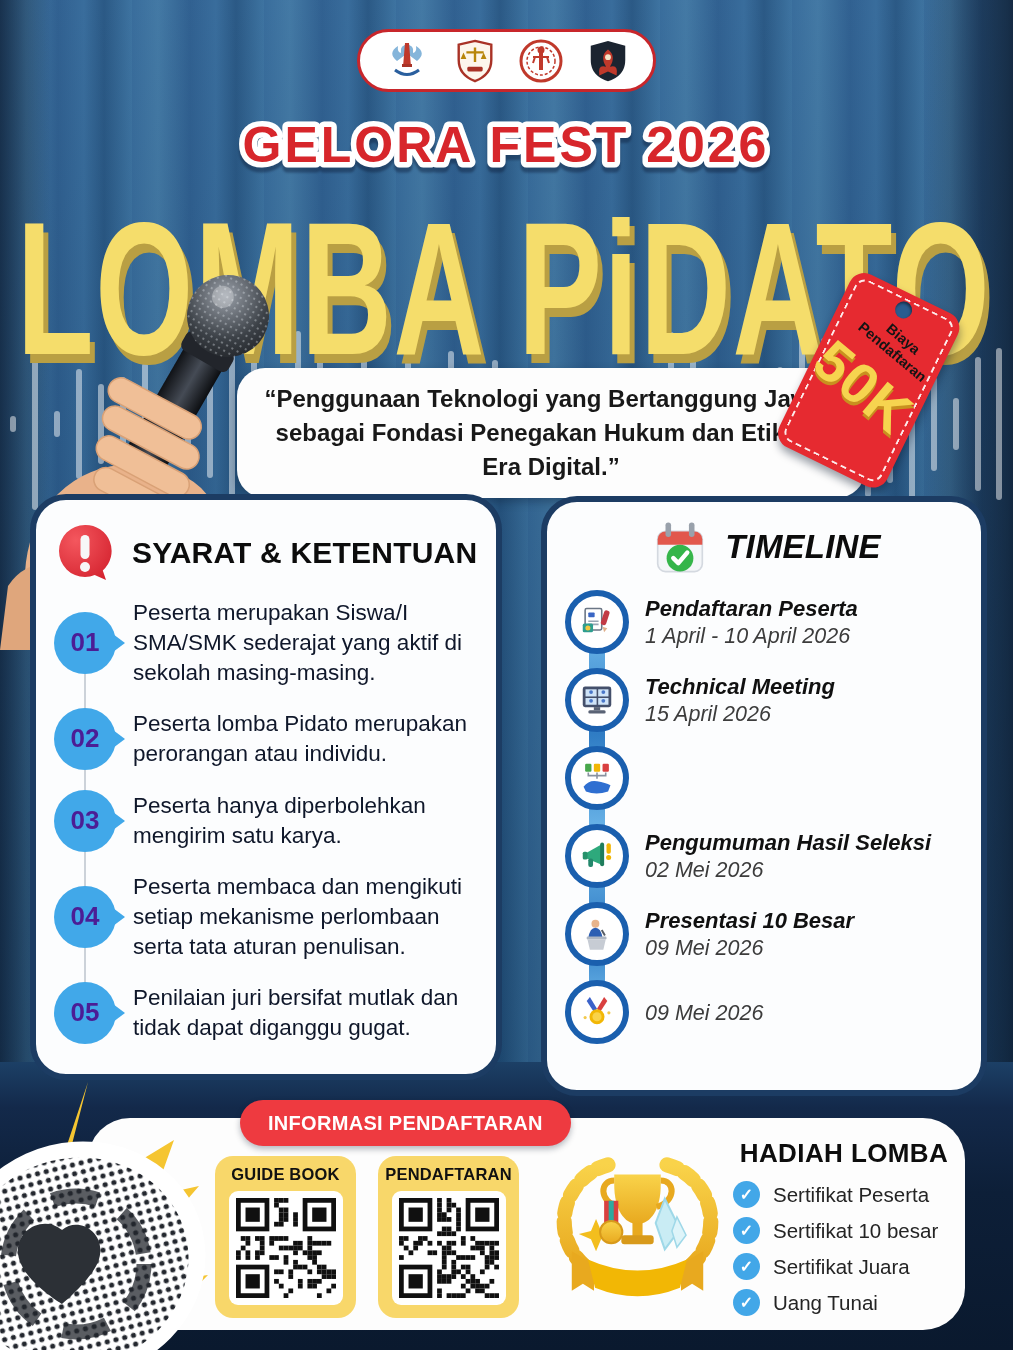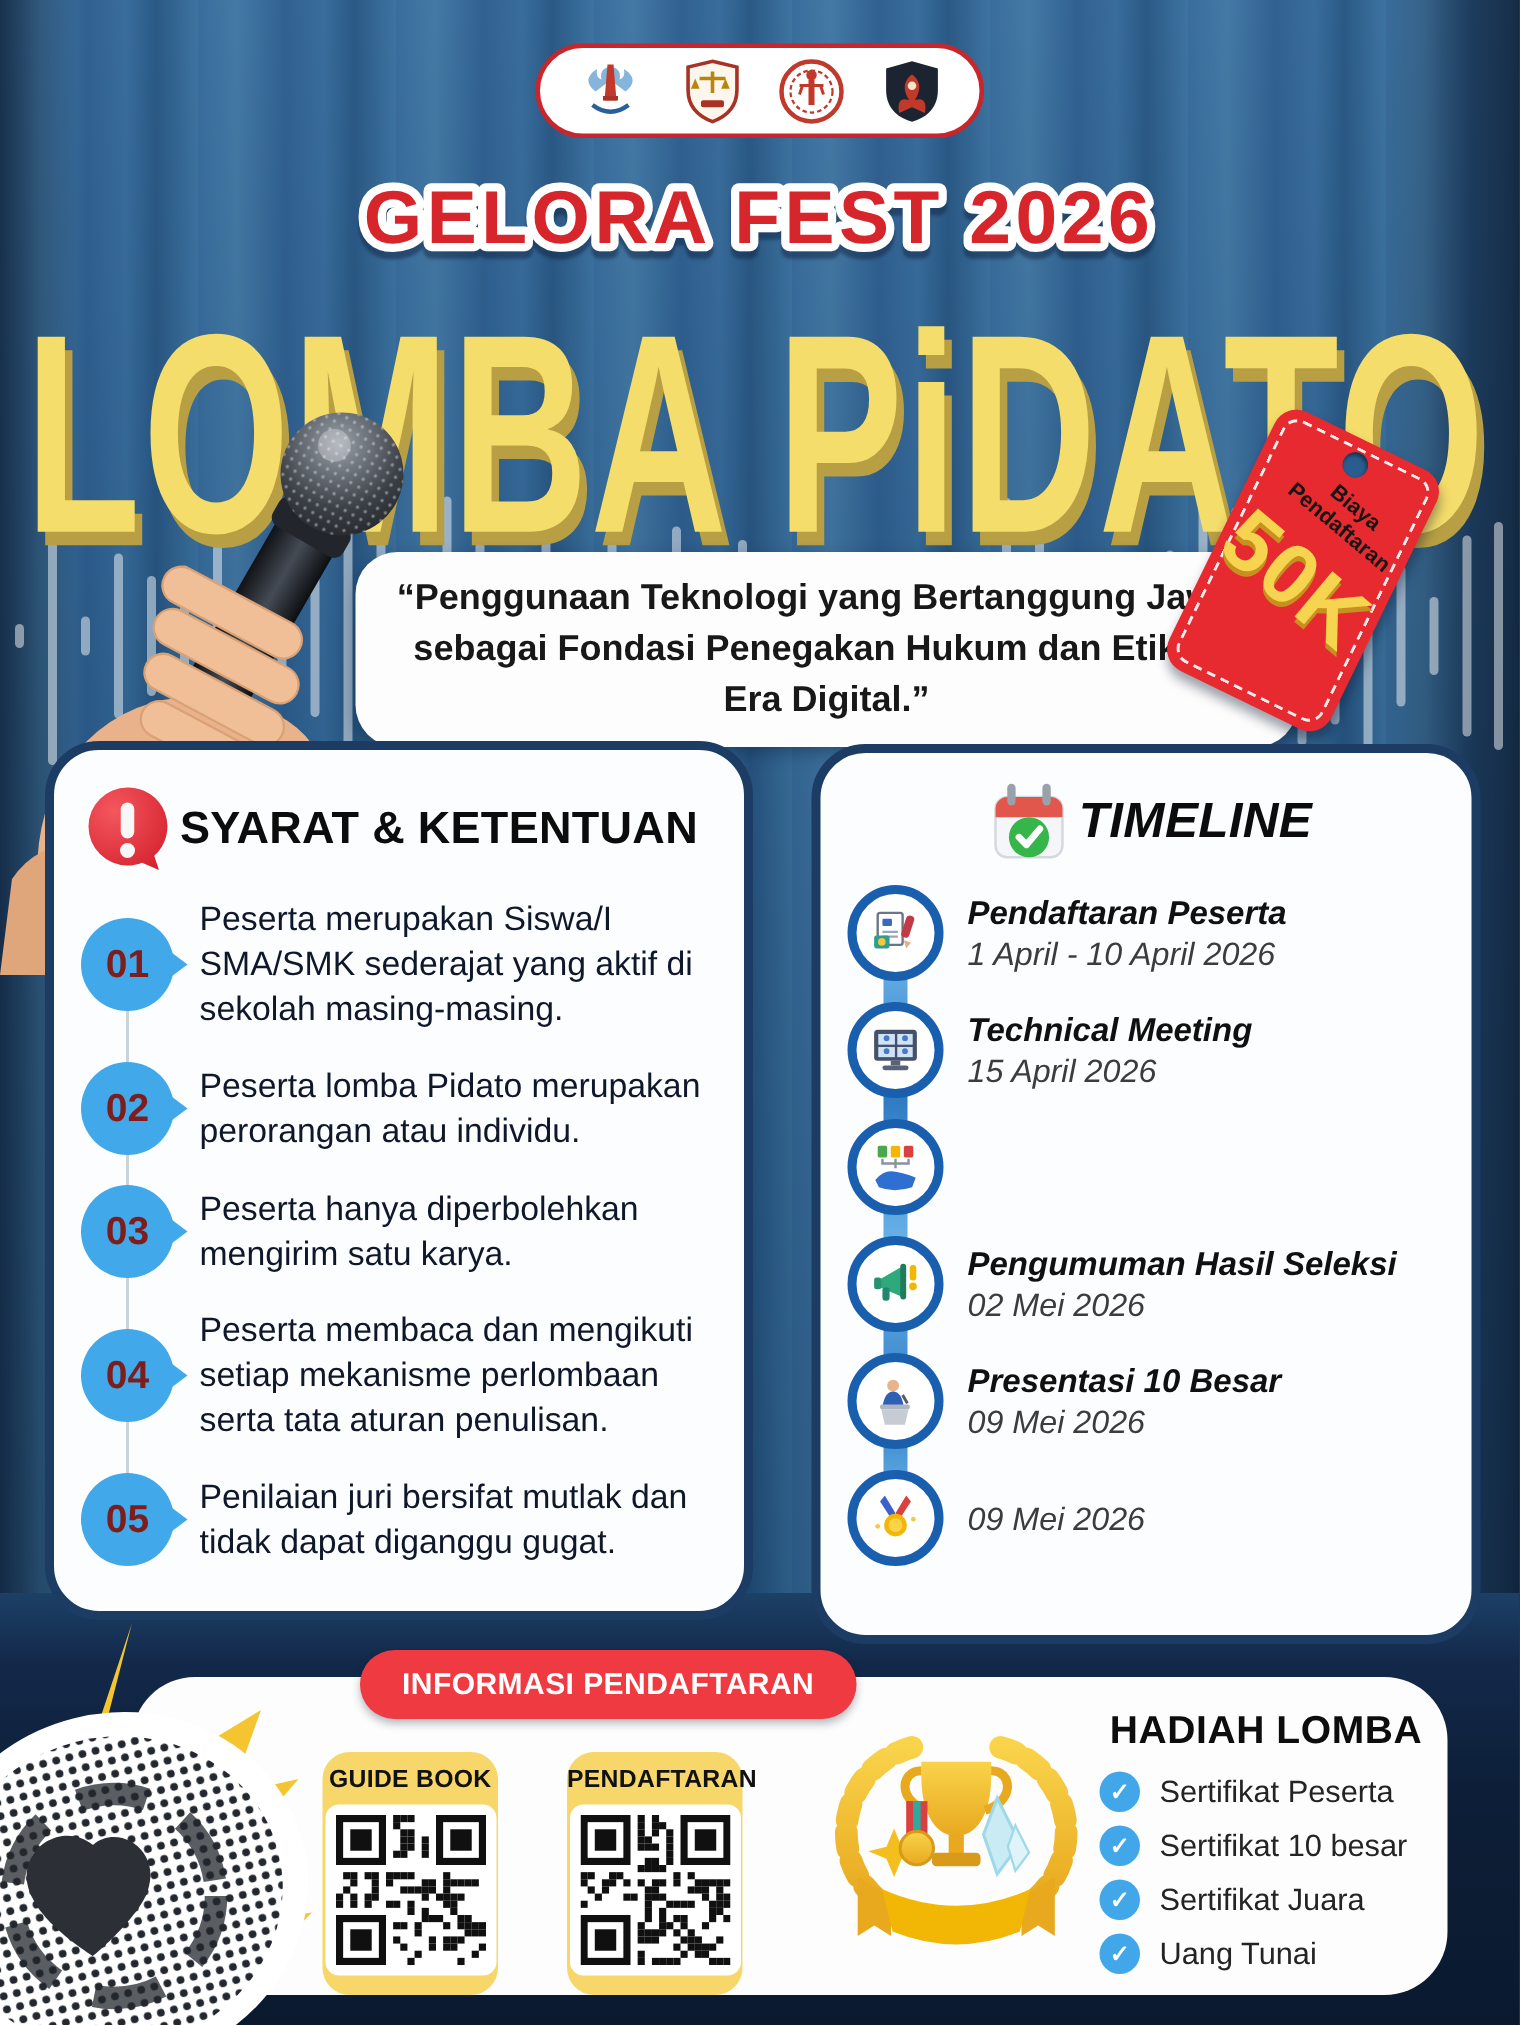--- a/index.html
+++ b/index.html
@@ -57,30 +57,30 @@
     padding-top:34px;transform:rotate(14deg);}
   .tag-label{width:96px;text-align:center;font-size:14.5px;font-weight:bold;color:#141414;line-height:1.2;}
   .tag-price{margin-top:2px;font-size:57px;font-weight:bold;color:#f6d44f;letter-spacing:1px;
     text-shadow:2px 3px 0 #c8901f;}
 
   
   .panel{position:absolute;background:#fcfdfe;border:6px solid #1c3c63;border-radius:36px;
     box-sizing:border-box;z-index:6;}
   .syarat-panel{left:30px;top:494px;width:472px;height:586px;padding:22px 16px 14px 18px;}
   .timeline-panel{left:541px;top:496px;width:446px;height:600px;padding:16px 14px 12px 18px;font-style:italic;}
-  .panel-head{display:flex;align-items:center;gap:4px;}
+  .panel-head{display:flex;align-items:center;gap:16px;}
   .panel-head h2{margin:0;font-size:30px;font-weight:800;color:#0c0c0c;letter-spacing:.2px;}
   .timeline-panel .panel-head h2{font-size:33px;}
   .panel-head .hicon{flex:none;display:flex;}
 
   .s-list{position:relative;margin-top:14px;}
   .s-list::before{content:"";position:absolute;left:30px;top:34px;bottom:44px;width:2px;background:#ccd2d9;}
   .s-item{display:flex;align-items:center;gap:17px;margin-bottom:20px;}
   .badge{position:relative;z-index:1;flex:none;width:62px;height:62px;border-radius:50%;
-    background:#41a8e9;color:#7f1d1d;font-weight:800;font-size:26px;
+    background:#41a8e9;color:#4c1d95;font-weight:800;font-size:26px;
     display:flex;align-items:center;justify-content:center;}
   .badge::after{content:"";position:absolute;right:-9px;top:50%;transform:translateY(-50%);
     border-top:9px solid transparent;border-bottom:9px solid transparent;border-left:12px solid #41a8e9;}
   .s-text{margin:0;font-size:22.5px;line-height:1.33;color:#0f172a;}
 
   .t-list{position:relative;margin-top:14px;}
   .t-list::before{content:"";position:absolute;left:24px;top:38px;bottom:38px;width:16px;border-radius:8px;
     background:linear-gradient(180deg,#6db7ea 0%,#2f7cc4 28%,#6db7ea 55%,#2f7cc4 82%,#6db7ea 100%);}
   .t-item{display:flex;align-items:center;gap:16px;margin-bottom:14px;}
   .t-ic{flex:none;position:relative;z-index:1;width:64px;height:64px;border-radius:50%;
@@ -88,22 +88,22 @@
     display:flex;align-items:center;justify-content:center;}
   .t-txt h3{margin:0;font-size:22px;font-weight:800;color:#101010;}
   .t-txt p{margin:2px 0 0;font-size:21.5px;color:#3c3c3c;}
 
   
   .footer-panel{position:absolute;left:88px;top:1118px;width:877px;height:212px;z-index:6;
     background:#fdfdfd;border-radius:42px;}
   .info-pill{position:absolute;left:152px;top:-18px;height:46px;line-height:46px;padding:0 28px;
     background:#ee3a40;border-radius:26px;color:#fff;font-weight:800;font-size:20px;
     letter-spacing:.3px;box-shadow:0 3px 6px rgba(10,20,40,.3);}
-  .qr-card{position:absolute;top:38px;width:117px;height:162px;background:#f8d76a;border-radius:18px;
-    text-align:center;padding-top:9px;box-sizing:border-box;margin-top:12px;}
+  .qr-card{position:absolute;top:38px;width:141px;height:162px;background:#f8d76a;border-radius:18px;
+    text-align:center;padding-top:9px;box-sizing:border-box;}
   .qr-card.c1{left:127px;}
   .qr-card.c2{left:290px;}
   .qr-label{font-size:16.5px;font-weight:800;color:#111;letter-spacing:.2px;}
   .qr-box{width:114px;height:114px;margin:7px auto 0;background:#fff;border-radius:9px;
     display:flex;align-items:center;justify-content:center;}
   .qr-box svg{width:100px;height:100px;}
   .trophy{position:absolute;left:462px;top:14px;}
   .hadiah{position:absolute;left:645px;top:20px;width:222px;text-align:center;}
   .hadiah h3{margin:0 0 12px;font-size:26px;font-weight:800;color:#0d0d0d;letter-spacing:.4px;}
   .h-row{display:flex;align-items:center;gap:13px;margin-bottom:9px;}

